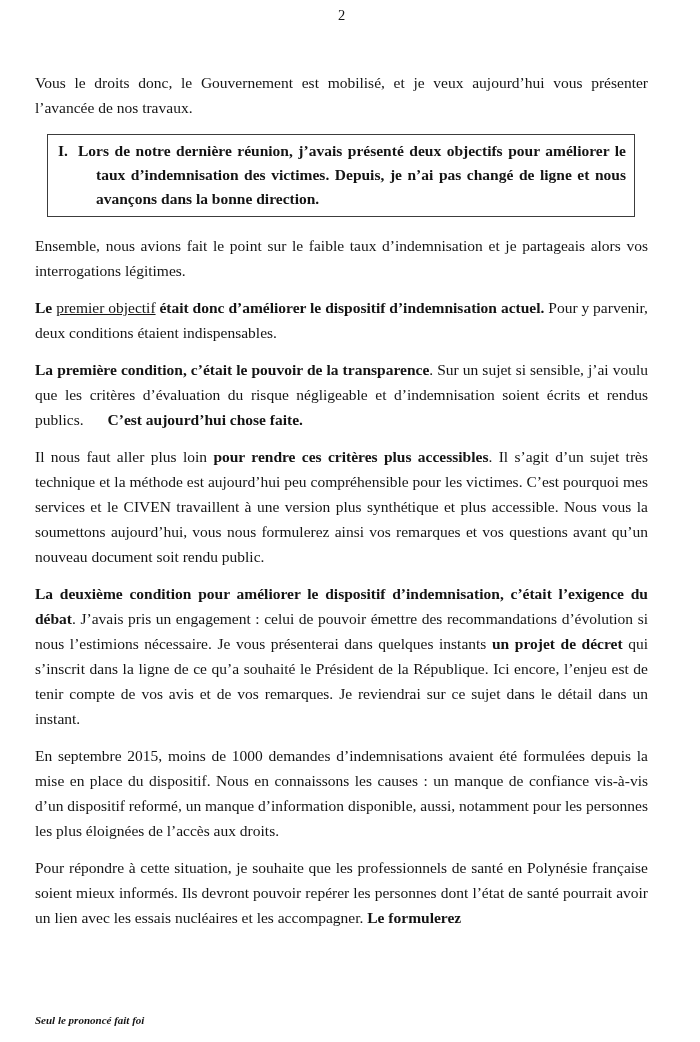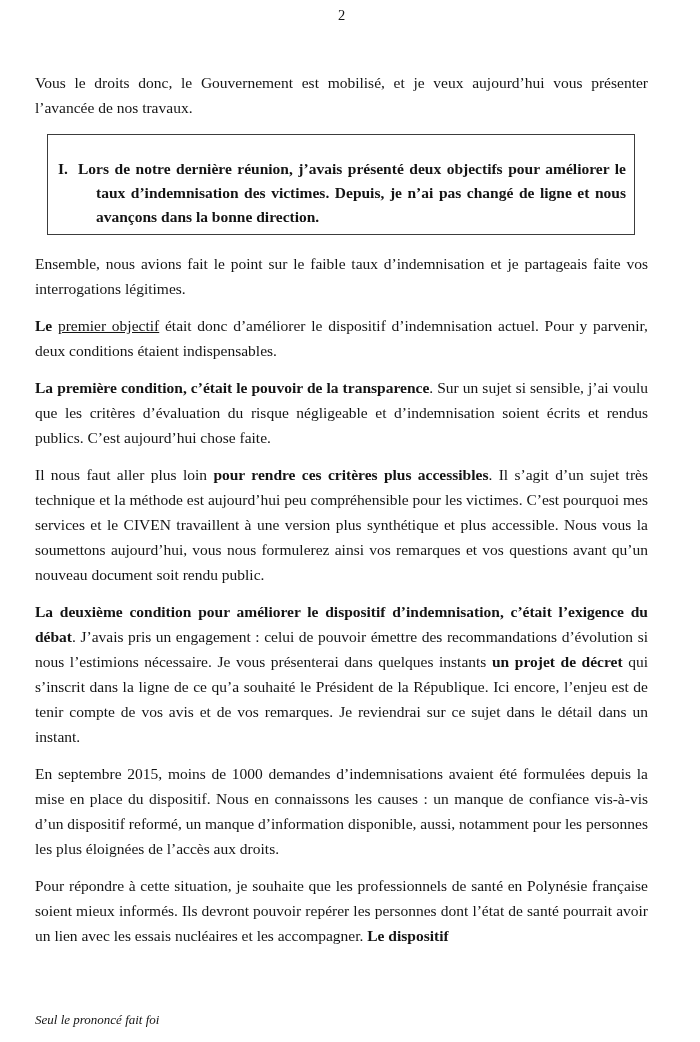--- a/index.html
+++ b/index.html
@@ -26,68 +26,69 @@
     line-height: 18px;
     margin-bottom: 46px;
   }
   p.para {
     margin: 0 0 12px 0;
     text-align: justify;
   }
   .callout-box {
     border: 1px solid #3c3c3c;
     margin: 14px 13px 16px 12px;
-    padding: 22px 8px 5px 0;
+    padding: 4px 8px 5px 0;
     line-height: 24px;
     font-weight: bold;
     text-align: justify;
   }
   .numbered-item {
     padding-left: 48px;
     text-indent: -38px;
   }
   .list-marker {
     display: inline-block;
     width: 20px;
     text-indent: 0;
   }
   .footer-note {
     position: absolute;
     left: 35px;
     top: 1010px;
     font-style: italic;
-    font-size: 13px;
+    font-size: 11px;
     line-height: 20px;
+    font-weight: bold;
   }
 </style>
 </head>
 <body>
 
 <div class="page">
 
   <div class="page-number">2</div>
 
   <p class="para"><span>Vous le droits donc, le Gouvernement est mobilisé, et je veux aujourd’hui vous présenter l’avancée de nos travaux.</span></p>
 
   <div class="callout-box">
     <div class="numbered-item">
       <span class="list-marker">I.</span><span><span style="font-weight: bold;">Lors de notre dernière réunion, j’avais présenté deux objectifs pour améliorer le taux d’indemnisation des victimes. Depuis, je n’ai pas changé de ligne et nous avançons dans la bonne direction.</span></span>
     </div>
   </div>
 
-  <p class="para"><span>Ensemble, nous avions fait le point sur le faible taux d’indemnisation et je partageais faite vos interrogations légitimes.</span></p>
+  <p class="para"><span>Ensemble, nous avions fait le point sur le faible taux d’indemnisation et je partageais alors vos interrogations légitimes.</span></p>
 
-  <p class="para"><span style="font-weight: bold;">Le </span><span style="font-weight: normal; text-decoration: underline;">premier objectif</span><span style="font-weight: normal;"> était donc d’améliorer le dispositif d’indemnisation actuel.</span><span> Pour y parvenir, deux conditions étaient indispensables.</span></p>
+  <p class="para"><span style="font-weight: bold;">Le </span><span style="font-weight: normal; text-decoration: underline;">premier objectif</span><span style="font-weight: bold;"> était donc d’améliorer le dispositif d’indemnisation actuel.</span><span> Pour y parvenir, deux conditions étaient indispensables.</span></p>
 
-  <p class="para"><span style="font-weight: bold;">La première condition, c’était le pouvoir de la transparence</span><span>. Sur un sujet si sensible, j’ai voulu que les critères d’évaluation du risque négligeable et d’indemnisation soient écrits et rendus publics. </span><span style="font-weight: normal;">C’est aujourd’hui chose faite.</span></p>
+  <p class="para"><span style="font-weight: bold;">La première condition, c’était le pouvoir de la transparence</span><span>. Sur un sujet si sensible, j’ai voulu que les critères d’évaluation du risque négligeable et d’indemnisation soient écrits et rendus publics. </span><span style="font-weight: bold; margin-left: 20px;">C’est aujourd’hui chose faite.</span></p>
 
   <p class="para"><span>Il nous faut aller plus loin </span><span style="font-weight: bold;">pour rendre ces critères plus accessibles</span><span>. Il s’agit d’un sujet très technique et la méthode est aujourd’hui peu compréhensible pour les victimes. C’est pourquoi mes services et le CIVEN travaillent à une version plus synthétique et plus accessible. Nous vous la soumettons aujourd’hui, vous nous formulerez ainsi vos remarques et vos questions avant qu’un nouveau document soit rendu public.</span></p>
 
   <p class="para"><span style="font-weight: bold;">La deuxième condition pour améliorer le dispositif d’indemnisation, c’était l’exigence du débat</span><span>. J’avais pris un engagement : celui de pouvoir émettre des recommandations d’évolution si nous l’estimions nécessaire. Je vous présenterai dans quelques instants </span><span style="font-weight: bold;">un projet de décret</span><span> qui s’inscrit dans la ligne de ce qu’a souhaité le Président de la République. Ici encore, l’enjeu est de tenir compte de vos avis et de vos remarques. Je reviendrai sur ce sujet dans le détail dans un instant.</span></p>
 
 
   <p class="para"><span>En septembre 2015, moins de 1000 demandes d’indemnisations avaient été formulées depuis la mise en place du dispositif. Nous en connaissons les causes : un manque de confiance vis-à-vis d’un dispositif reformé, un manque d’information disponible, aussi, notamment pour les personnes les plus éloignées de l’accès aux droits.</span></p>
 
-  <p class="para"><span>Pour répondre à cette situation, je souhaite que les professionnels de santé en Polynésie française soient mieux informés. Ils devront pouvoir repérer les personnes dont l’état de santé pourrait avoir un lien avec les essais nucléaires et les accompagner. </span><span style="font-weight: bold;">Le dispositif</span></p>
+  <p class="para"><span>Pour répondre à cette situation, je souhaite que les professionnels de santé en Polynésie française soient mieux informés. Ils devront pouvoir repérer les personnes dont l’état de santé pourrait avoir un lien avec les essais nucléaires et les accompagner. </span><span style="font-weight: bold;">Le formulerez</span></p>
 
   <div class="footer-note">Seul le prononcé fait foi</div>
 
 </div>
 
 </body></html>

